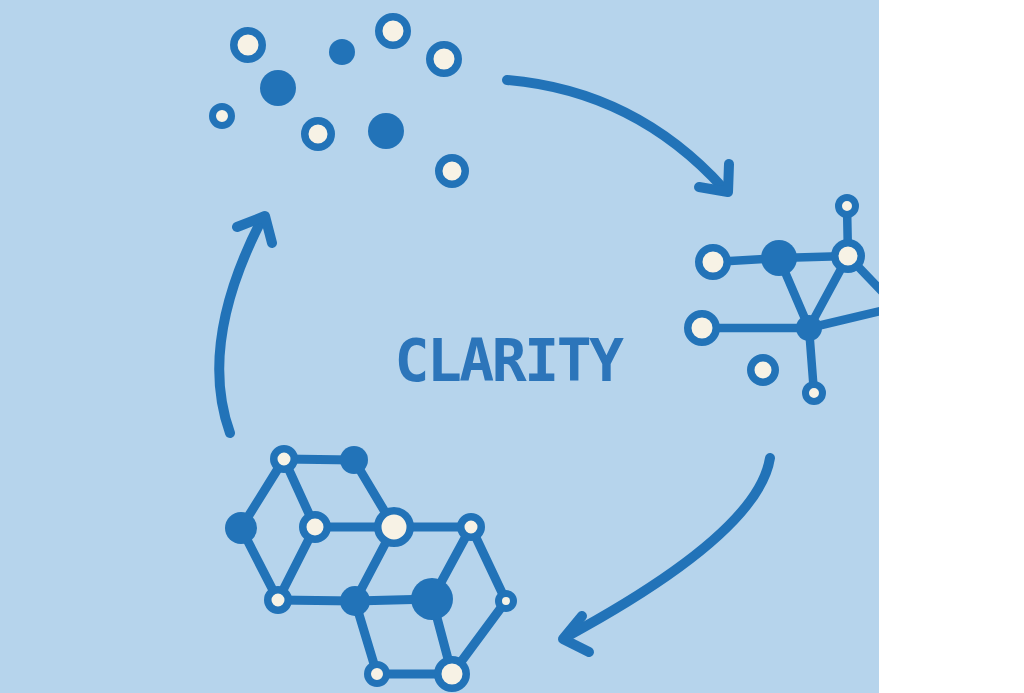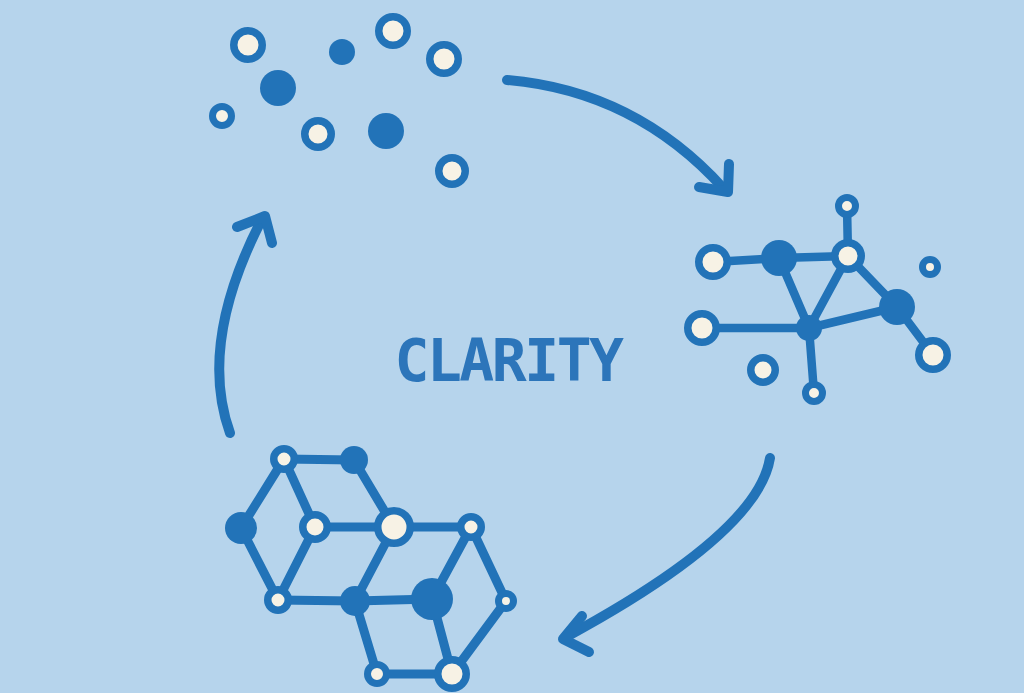--- a/index.html
+++ b/index.html
@@ -1,18 +1,18 @@
 <!DOCTYPE html>
 <html><head>
 <meta charset="utf-8">
 <style>
   html, body { margin: 0; padding: 0; }
   .stage {
     position: relative;
-    width: 1024px;
+    width: 879px;
     height: 693px;
     overflow: hidden;
   }
   svg { display: block; width: 1024px; height: 693px; }
   .title-text {
     font-family: "DejaVu Sans Mono", "Liberation Mono", monospace;
     font-weight: bold;
     font-size: 58px;
     letter-spacing: -2.5px;
     text-anchor: middle;

